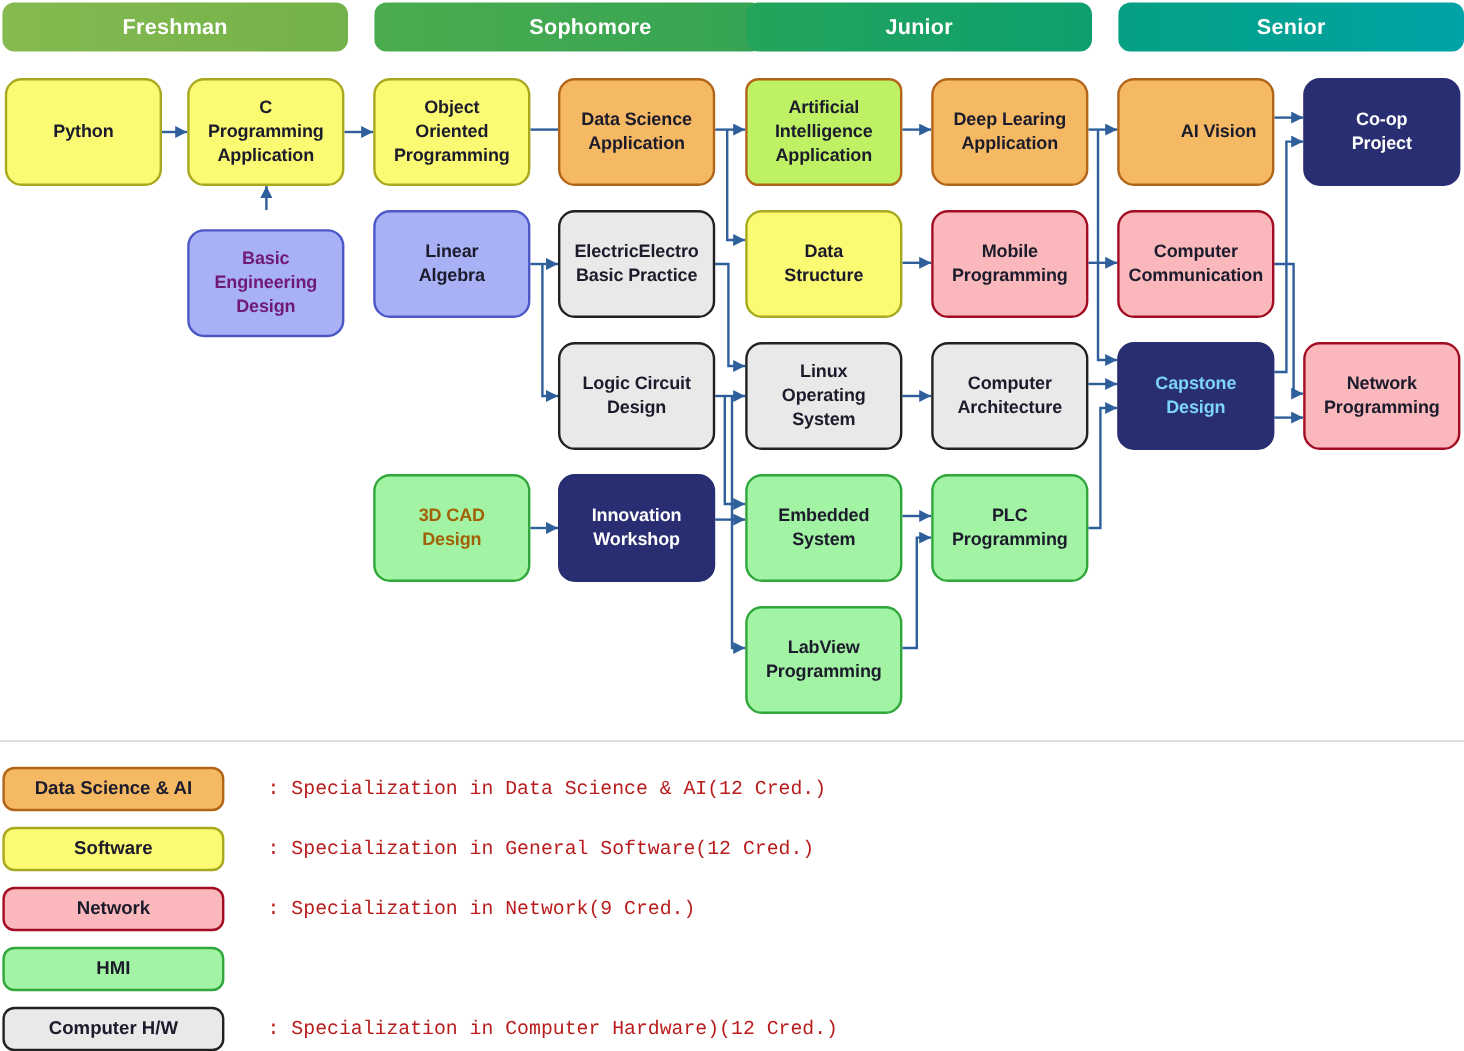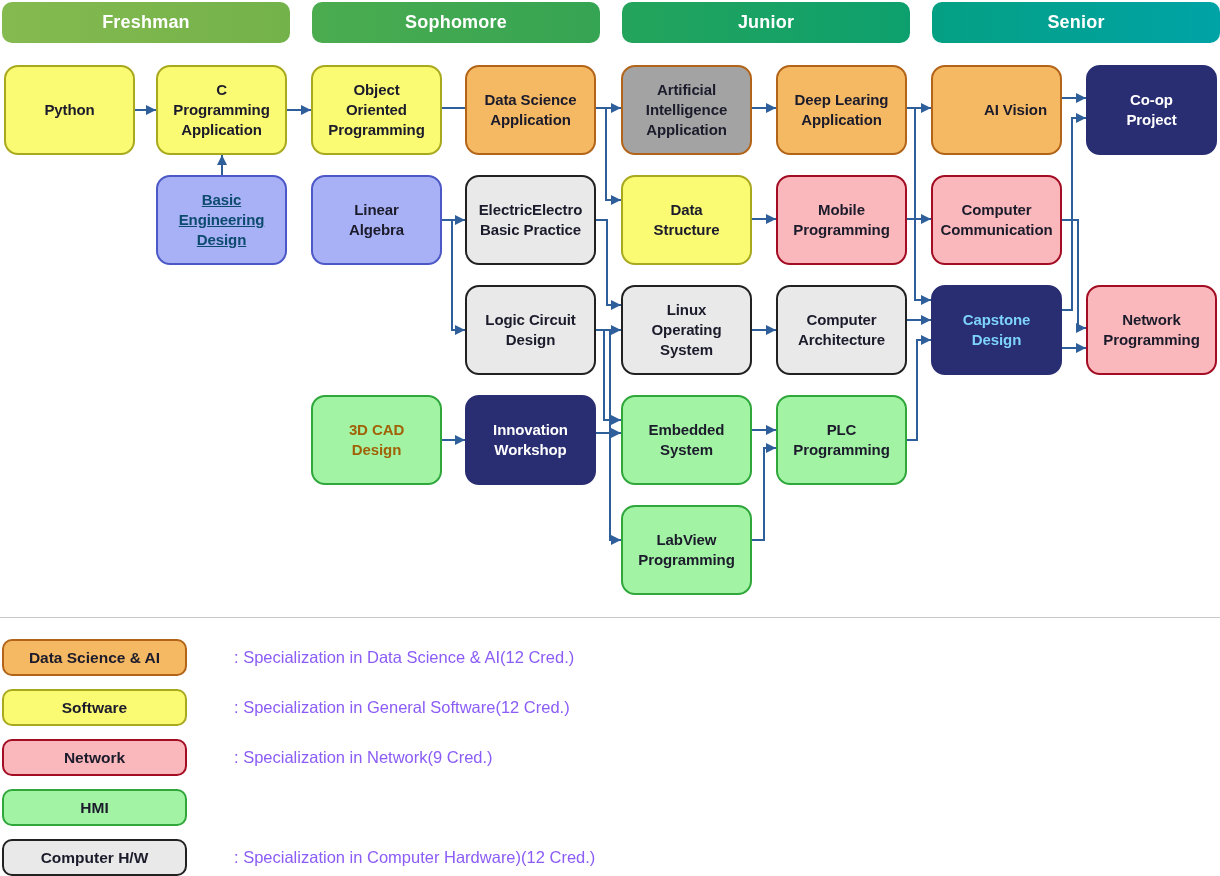--- a/index.html
+++ b/index.html
@@ -24,32 +24,32 @@
   .legend-row{
     position:absolute;left:0;width:1220px;height:37px;
     display:flex;align-items:center;gap:36px;
   }
   .legend-pill{
     box-sizing:border-box;margin-left:2px;width:185px;height:37px;
     border-radius:10px;border:2.5px solid;
     display:flex;align-items:center;justify-content:center;
     font-weight:bold;font-size:15.5px;
   }
-  .legend-desc{margin-left:11px;font-size:16.5px;color:#8b5cf6;}
+  .legend-desc{font-size:16.5px;color:#b91c1c;font-family:Liberation Mono, monospace;}
 </style>
 </head>
 <body>
 
 <div class="canvas">
 
   <div id="headers">
       <div class="year-header" style="left: 2px; background: linear-gradient(90deg, rgb(133, 186, 80), rgb(115, 178, 74));">
         <span>Freshman</span>
       </div>
-      <div class="year-header" style="left: 312px; background: linear-gradient(90deg, rgb(75, 172, 79), rgb(53, 164, 83));">
+      <div class="year-header" style="left: 312px; background: linear-gradient(90deg, rgb(75, 172, 79), rgb(53, 164, 83)); padding-left: 36px;">
         <span>Sophomore</span>
       </div>
       <div class="year-header" style="left: 622px; background: linear-gradient(90deg, rgb(36, 164, 91), rgb(13, 160, 110));">
         <span>Junior</span>
       </div>
       <div class="year-header" style="left: 932px; background: linear-gradient(90deg, rgb(5, 160, 131), rgb(0, 163, 166));">
         <span>Senior</span>
       </div>
     </div>
 
@@ -94,29 +94,29 @@
   <div id="boxes">
       <div class="course" style="left: 4px; top: 65px; background: rgb(250, 250, 115); border-color: rgb(169, 169, 30); color: rgb(27, 27, 43);"><span>Python</span></div>
       <div class="course" style="left: 156px; top: 65px; background: rgb(250, 250, 115); border-color: rgb(169, 169, 30); color: rgb(27, 27, 43);"><span>C
 Programming
 Application</span></div>
       <div class="course" style="left: 311px; top: 65px; background: rgb(250, 250, 115); border-color: rgb(169, 169, 30); color: rgb(27, 27, 43);"><span>Object
 Oriented
 Programming</span></div>
       <div class="course" style="left: 465px; top: 65px; background: rgb(246, 185, 99); border-color: rgb(178, 100, 24); color: rgb(27, 27, 43);"><span>Data Science
 Application</span></div>
-      <div class="course" style="left: 621px; top: 65px; background: #a3a3a3; border-color: rgb(178, 100, 24); color: rgb(27, 27, 43);"><span>Artificial
+      <div class="course" style="left: 621px; top: 65px; background: #bef264; border-color: rgb(178, 100, 24); color: rgb(27, 27, 43); border-radius: 11px;"><span>Artificial
 Intelligence
 Application</span></div>
       <div class="course" style="left: 776px; top: 65px; background: rgb(246, 185, 99); border-color: rgb(178, 100, 24); color: rgb(27, 27, 43);"><span>Deep Learing
 Application</span></div>
       <div class="course" style="left: 931px; top: 65px; background: rgb(246, 185, 99); border-color: rgb(178, 100, 24); color: rgb(27, 27, 43); padding-left: 40px;"><span>AI Vision</span></div>
       <div class="course" style="left: 1086px; top: 65px; background: rgb(41, 45, 113); border-color: rgb(41, 45, 113); color: rgb(255, 255, 255);"><span>Co-op
 Project</span></div>
-      <div class="course" style="left: 156px; top: 175px; background: rgb(168, 177, 246); border-color: rgb(76, 88, 198); color: #0c4a6e; text-decoration: underline;"><span>Basic
+      <div class="course" style="left: 156px; top: 191px; background: rgb(168, 177, 246); border-color: rgb(76, 88, 198); color: #701a75;"><span>Basic
 Engineering
 Design</span></div>
       <div class="course" style="left: 311px; top: 175px; background: rgb(168, 177, 246); border-color: rgb(76, 88, 198); color: rgb(27, 27, 43);"><span>Linear
 Algebra</span></div>
       <div class="course" style="left: 465px; top: 175px; background: rgb(233, 233, 233); border-color: rgb(33, 33, 33); color: rgb(27, 27, 43);"><span>ElectricElectro
 Basic Practice</span></div>
       <div class="course" style="left: 621px; top: 175px; background: rgb(250, 250, 115); border-color: rgb(169, 169, 30); color: rgb(27, 27, 43);"><span>Data
 Structure</span></div>
       <div class="course" style="left: 776px; top: 175px; background: rgb(251, 184, 188); border-color: rgb(163, 13, 35); color: rgb(27, 27, 43);"><span>Mobile
 Programming</span></div>

